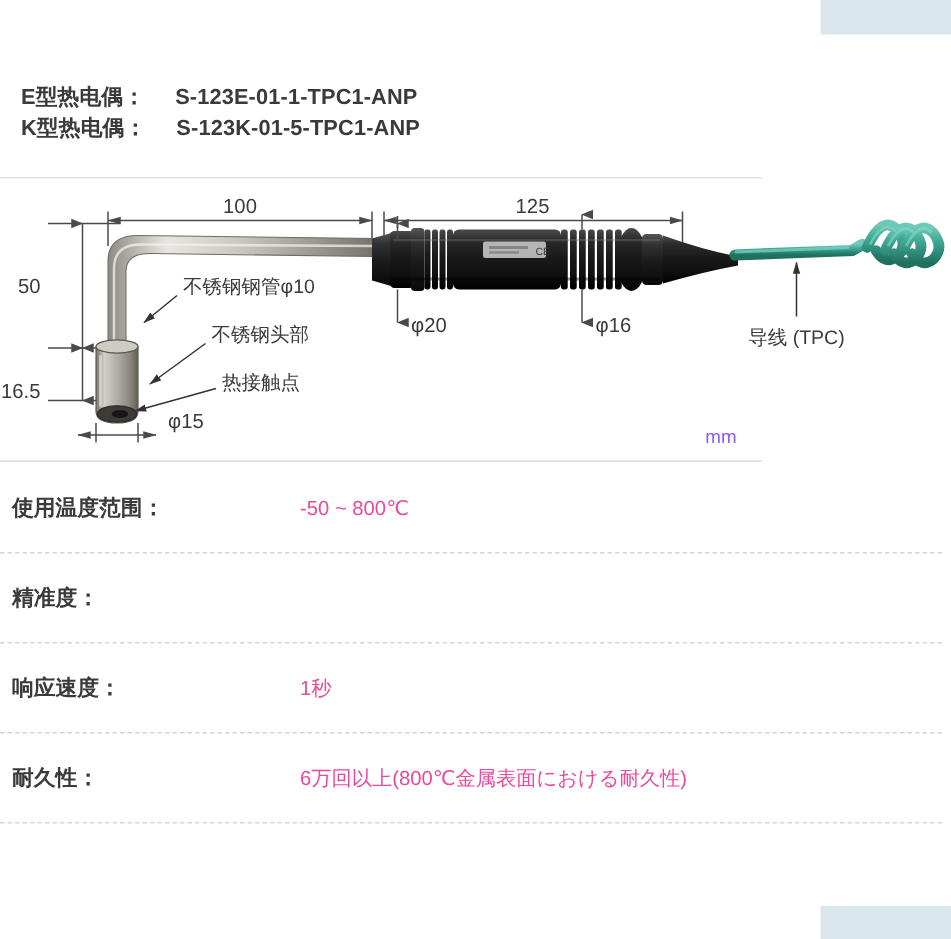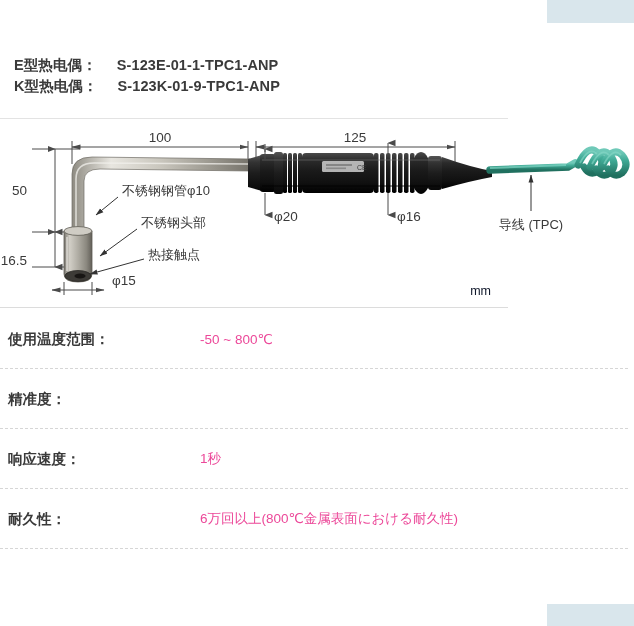--- a/index.html
+++ b/index.html
@@ -22,21 +22,21 @@
   .model-line .code{margin-left:20px;}
 
   
   #diagram{
     position:absolute;left:0;top:118px;width:508px;height:190px;
     border-top:1px solid #e3e3e3;
     border-bottom:1px solid #dcdcdc;
     box-sizing:border-box;
   }
   #diagram svg{display:block;}
-  #mm-unit{position:absolute;right:17px;bottom:9px;font-size:12.5px;color:#0f172a;margin-left:24px;}
+  #mm-unit{position:absolute;right:17px;bottom:9px;font-size:12.5px;color:#8b5cf6;margin-left:24px;}
 
   
   #spec-table{position:absolute;left:0;top:309px;width:628px;}
   .spec-row{
     position:relative;height:60px;
     border-bottom:1px dashed #d6d6d6;
     box-sizing:border-box;
   }
   .spec-label{
     position:absolute;left:8px;top:50%;transform:translateY(-50%);
@@ -51,21 +51,21 @@
 <body>
 
 <div class="corner-block" id="corner-tr"></div>
 <div class="corner-block" id="corner-br"></div>
 
 <div id="model-block">
   <div class="model-line">
     <span>E型热电偶：</span><span class="code">S-123E-01-1-TPC1-ANP</span>
   </div>
   <div class="model-line">
-    <span>K型热电偶：</span><span class="code">S-123K-01-9-TPC1-ANP</span>
+    <span>K型热电偶：</span><span class="code">S-123K-01-5-TPC1-ANP</span>
   </div>
 </div>
 
 <div id="diagram">
   <svg width="634" height="188" viewBox="0 0 634 188">
     <defs>
       <linearGradient id="steelGrad" x1="0" y1="0" x2="0" y2="1">
         <stop offset="0%" stop-color="#8e8b82"></stop>
         <stop offset="22%" stop-color="#e8e6e0"></stop>
         <stop offset="50%" stop-color="#c9c6bd"></stop>

